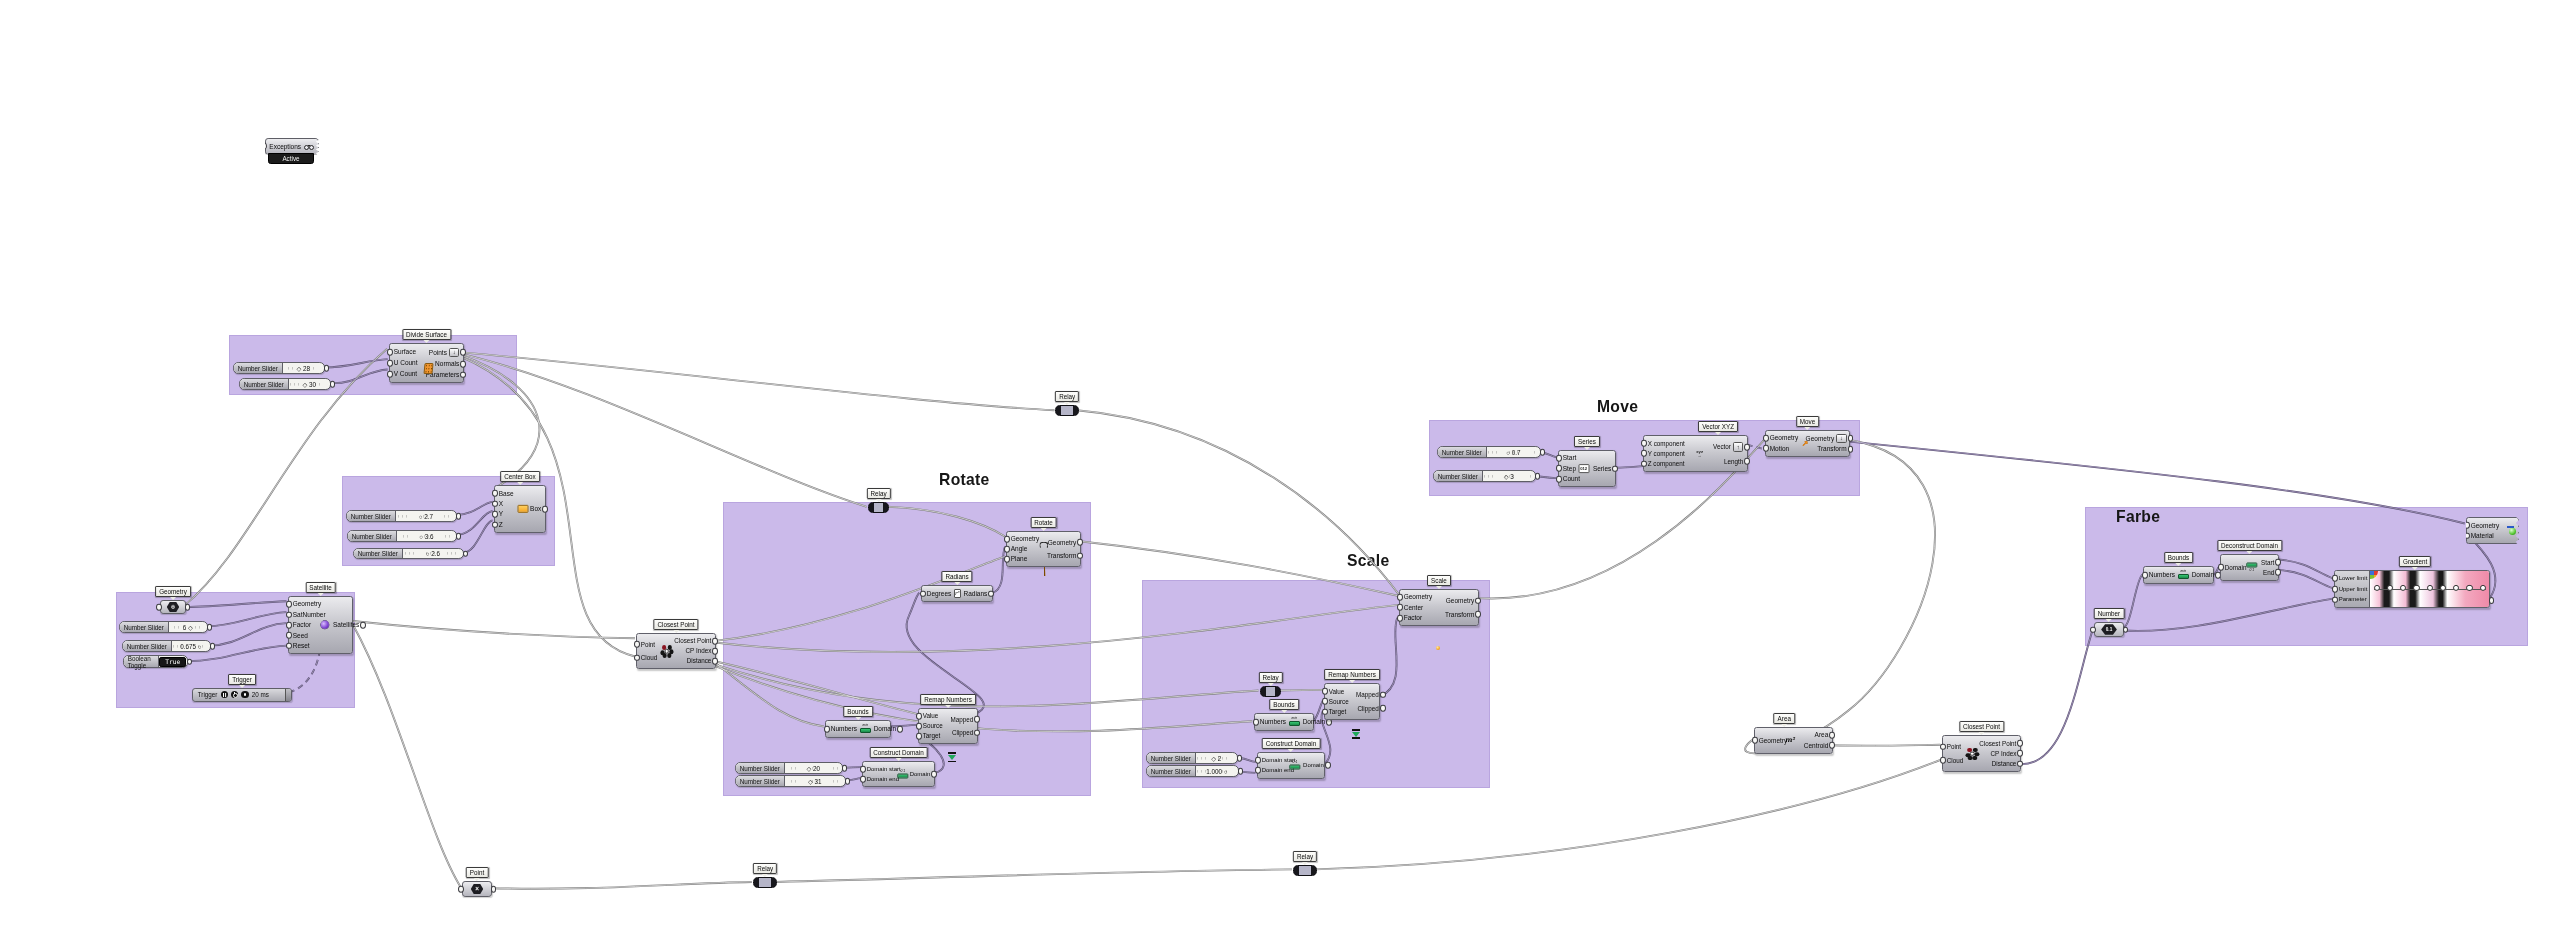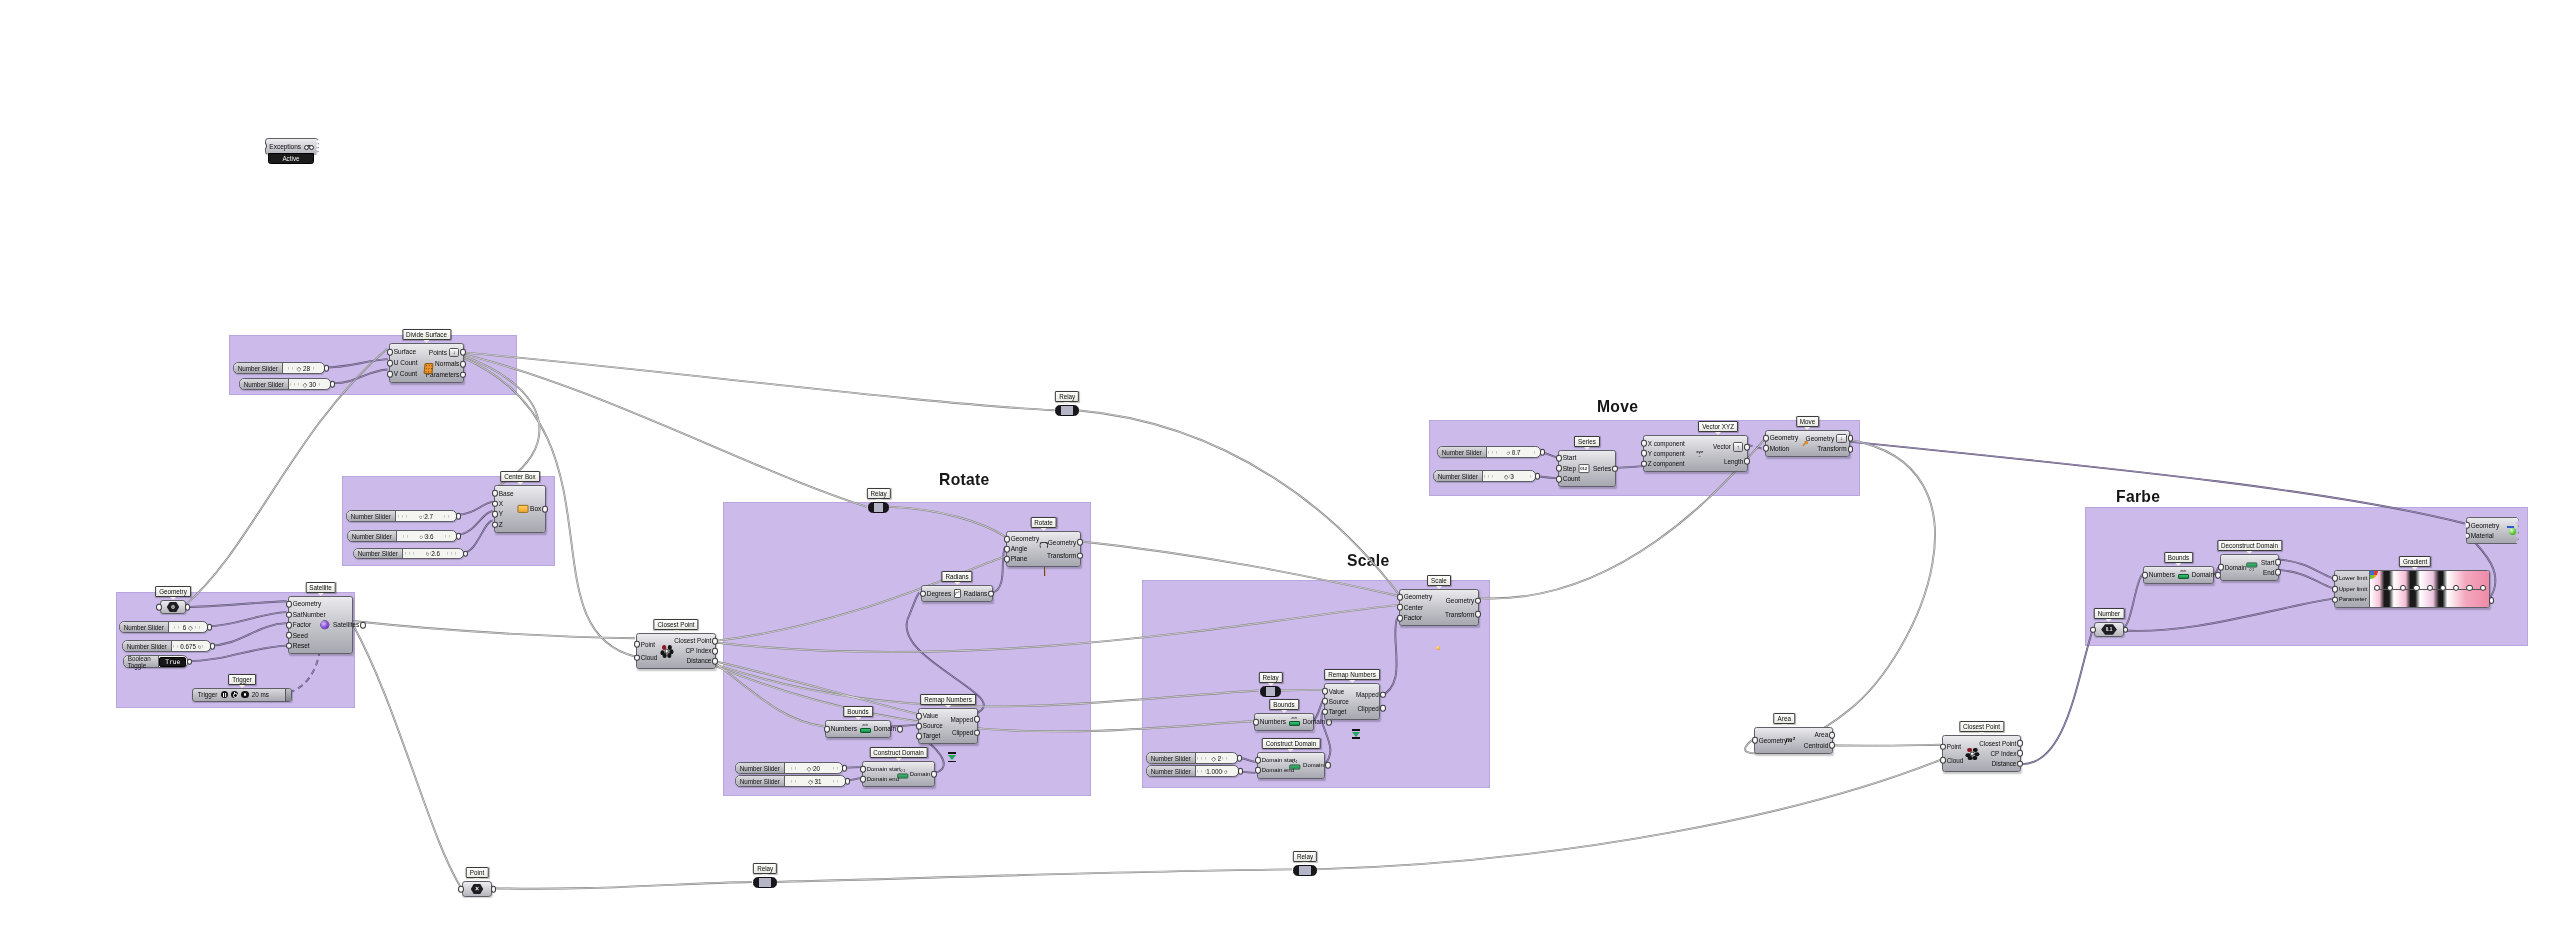--- a/index.html
+++ b/index.html
@@ -139,21 +139,21 @@
   <div class="group" style="left:342px;top:476px;width:211px;height:88px"></div>
   <div class="group" style="left:116px;top:592px;width:237px;height:114px"></div>
   <div class="group" style="left:723px;top:502px;width:366px;height:292px"></div>
   <div class="group" style="left:1142px;top:580px;width:346px;height:206px"></div>
   <div class="group" style="left:1429px;top:420px;width:429px;height:74px"></div>
   <div class="group" style="left:2085px;top:507px;width:441px;height:137px"></div>
 
   <div class="gtitle" style="left:939px;top:471px">Rotate</div>
   <div class="gtitle" style="left:1347px;top:552px">Scale</div>
   <div class="gtitle" style="left:1597px;top:398px">Move</div>
-  <div class="gtitle" style="left:2116px;top:488px">Farbe</div>
+  <div class="gtitle" style="left:2116px;top:508px">Farbe</div>
 
   <svg class="wires" width="2576" height="952" viewBox="0 0 4937 1824">
     <g id="wires-outer">
       <path d="M885,675 C1300,712 1750,772 2021,786"></path>
       <path d="M2064,786 C2360,812 2565,985 2681,1139"></path>
       <path d="M885,678 C1150,742 1450,905 1661,971"></path>
       <path d="M1701,971 C1800,974 1882,1000 1926,1028"></path>
       <path d="M885,681 C1062,745 1078,862 950,934"></path>
       <path d="M885,684 C1205,822 1002,1205 1217,1258"></path>
       <path d="M354,1160 C482,1052 562,822 742,668"></path>

